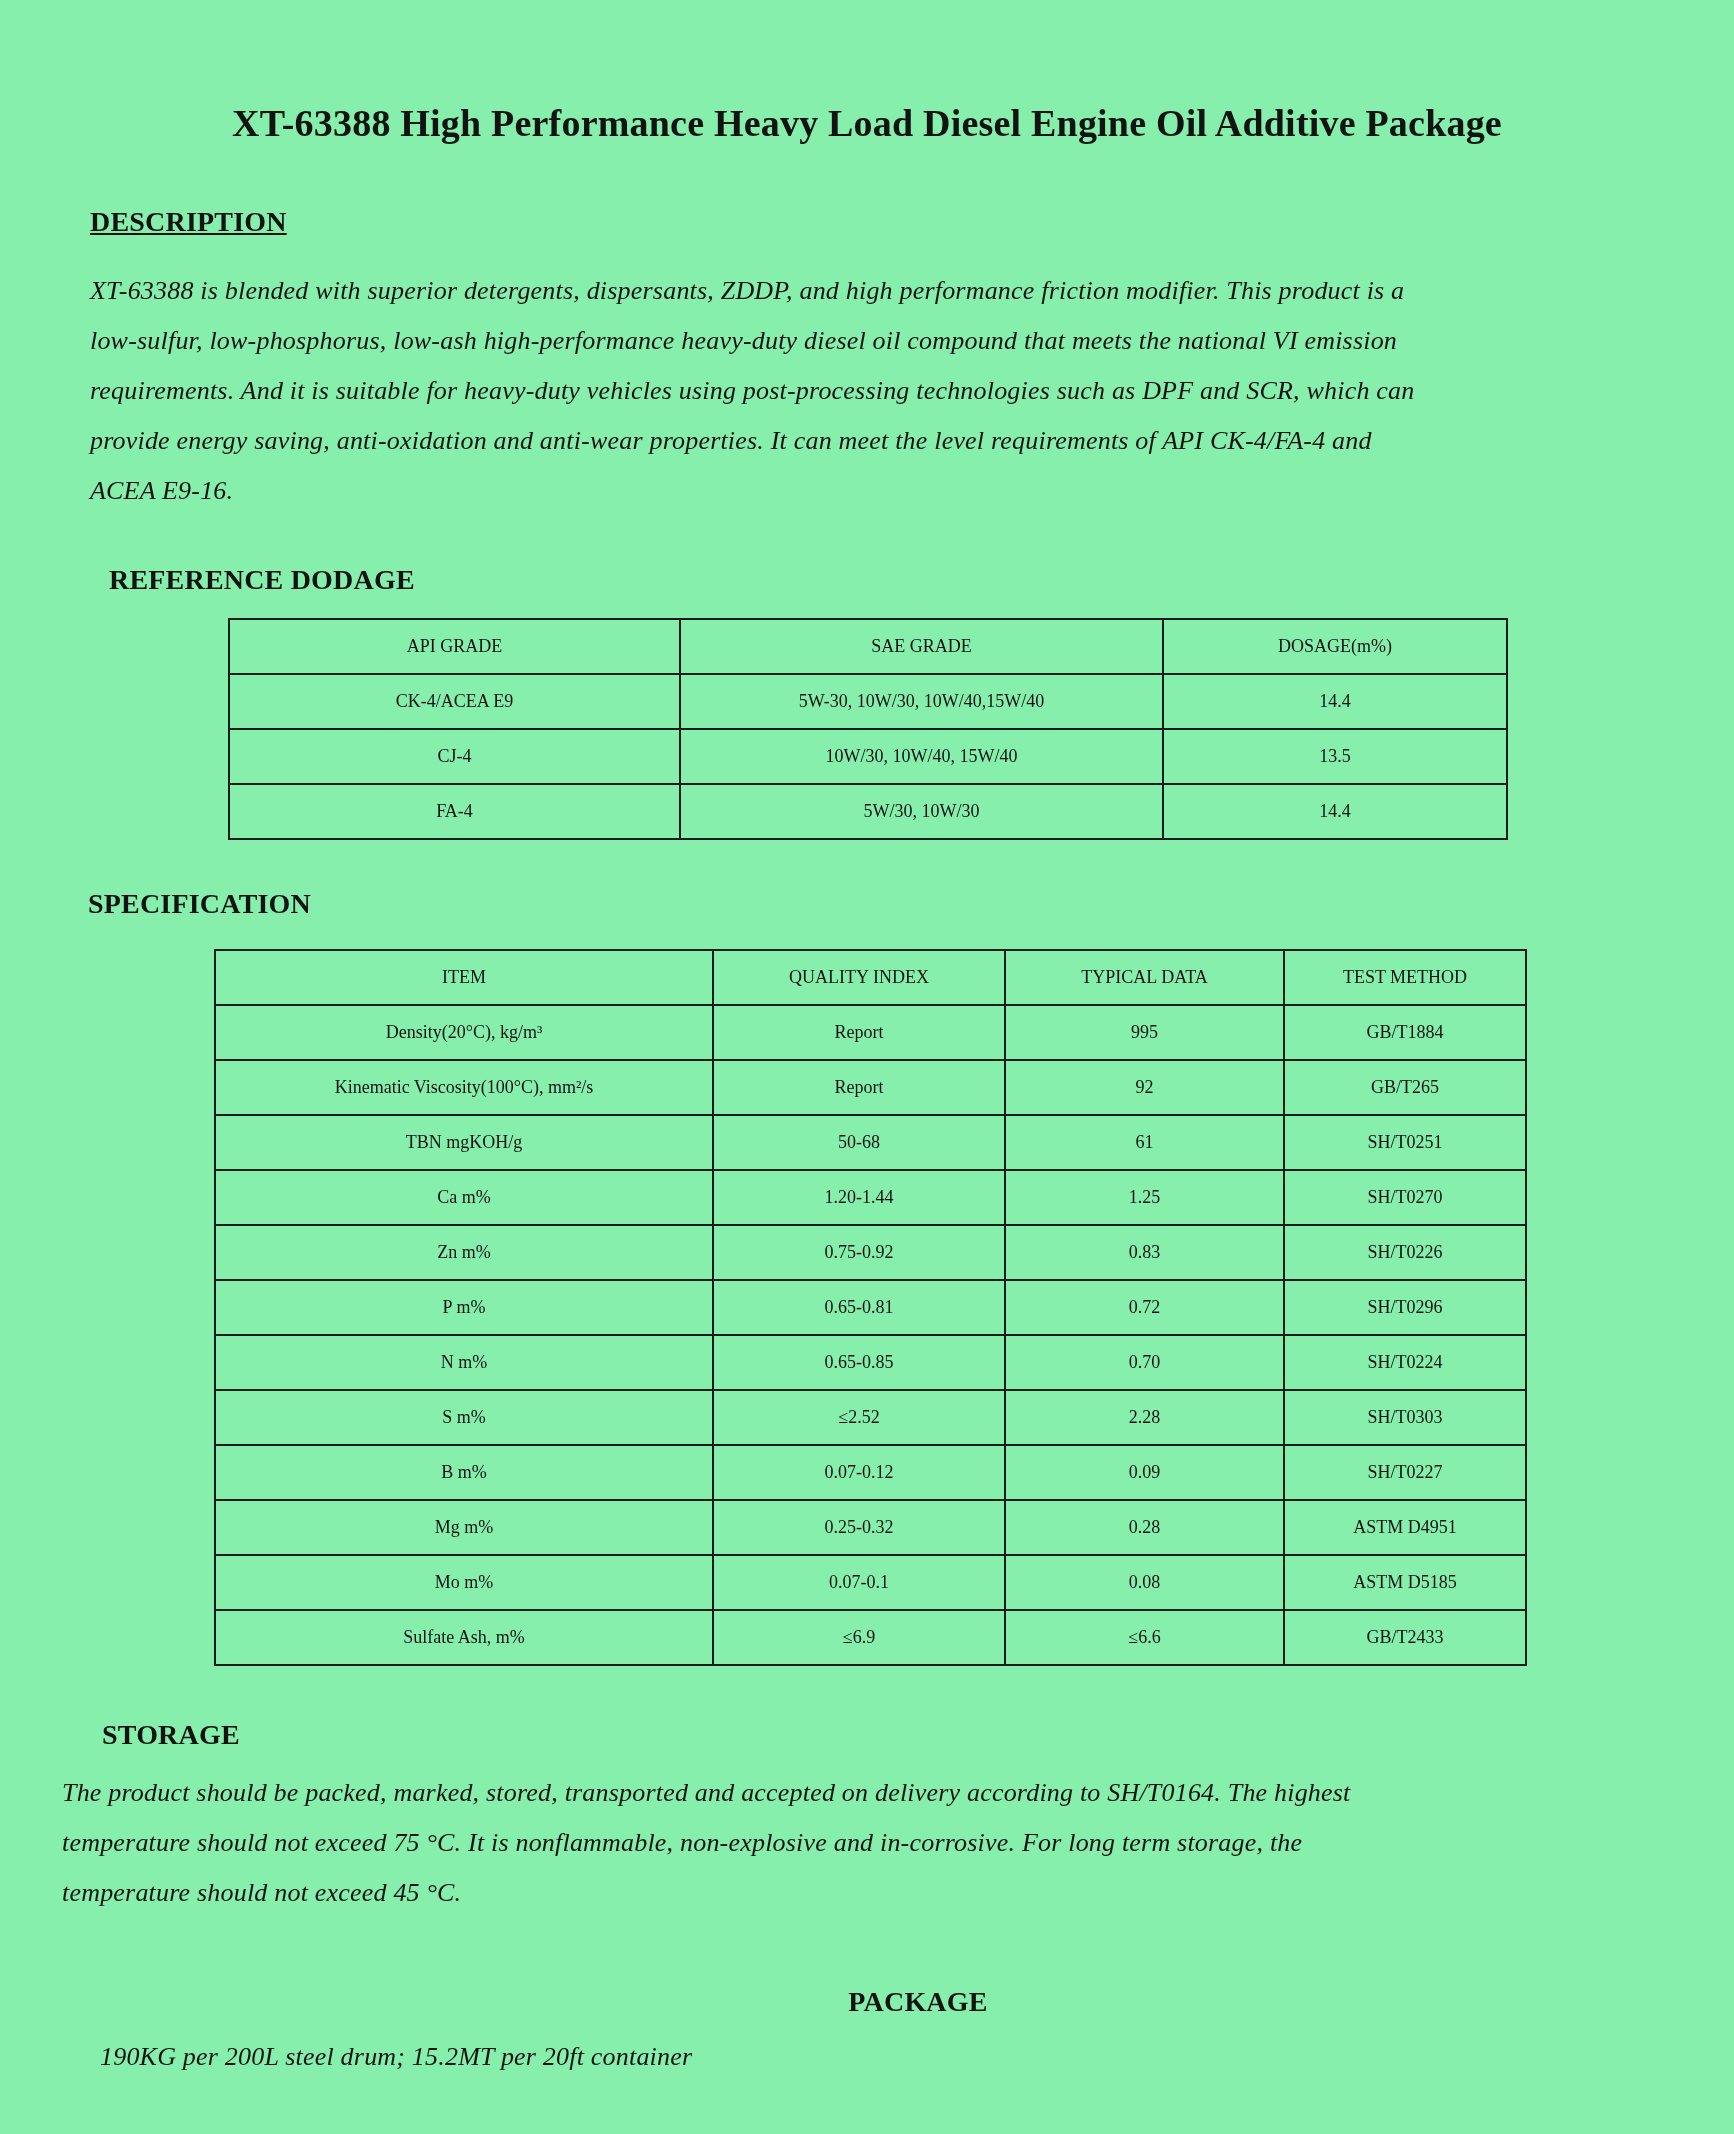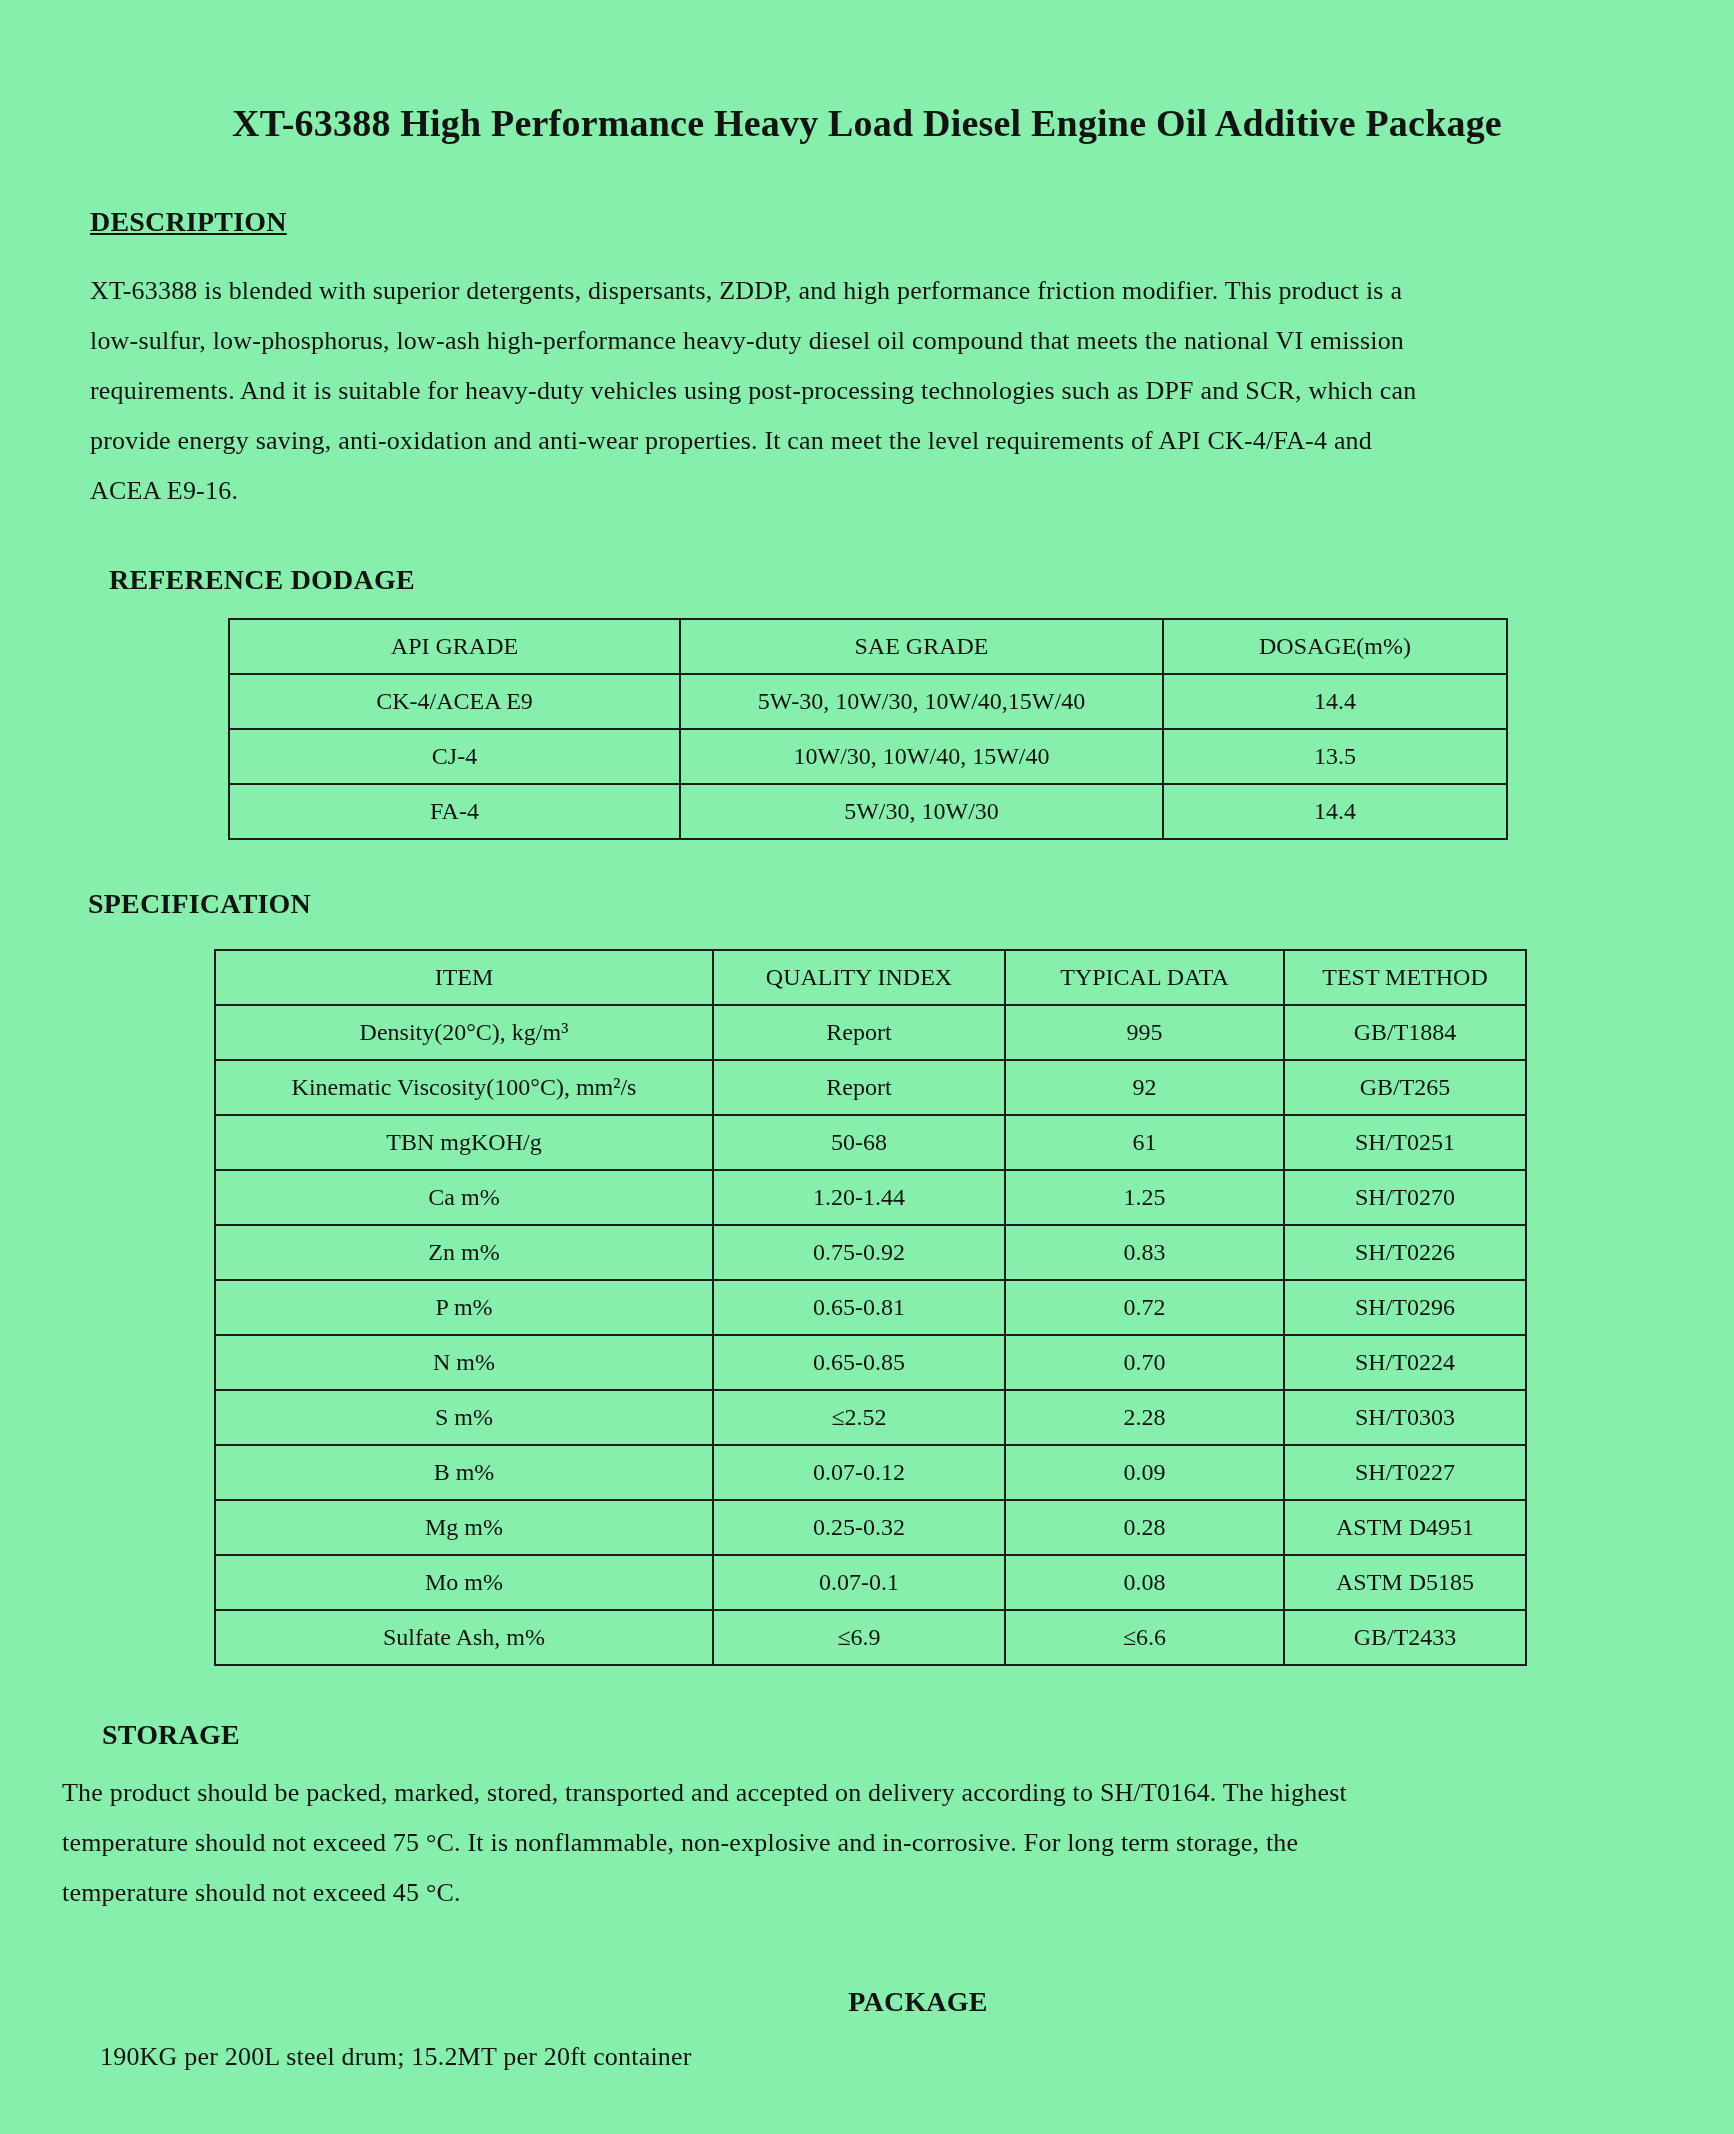--- a/index.html
+++ b/index.html
@@ -30,28 +30,29 @@
   .h-desc  { margin-top: 58px; margin-left: 90px; text-decoration: underline; }
   .h-ref   { margin-top: 46px; margin-left: 109px; }
   .h-spec  { margin-top: 46px; margin-left: 88px; }
   .h-stor  { margin-top: 51px; margin-left: 102px; }
   .h-pack  { margin-top: 66px; margin-left: 102px; text-align: center; }
   p.body-text {
     font-size: 26px;
     line-height: 50px;
     letter-spacing: 0.2px;
     white-space: pre-line;
+    font-style: italic;
   }
   .p-desc { margin-top: 26px; margin-left: 90px;  width: 1520px; }
   .p-stor { margin-top: 15px; margin-left: 62px; width: 1520px; }
   .p-pack { margin-top: 12px; margin-left: 100px; width: 1520px; }
   table.data-table {
     border-collapse: collapse;
     table-layout: fixed;
-    font-size: 24px;
+    font-size: 18px;
   }
   table.data-table th, table.data-table td {
     border: 2px solid #1c1c1c;
     height: 55px;
     text-align: center;
     vertical-align: middle;
     font-weight: normal;
     padding: 0 6px;
     overflow: hidden;
   }

